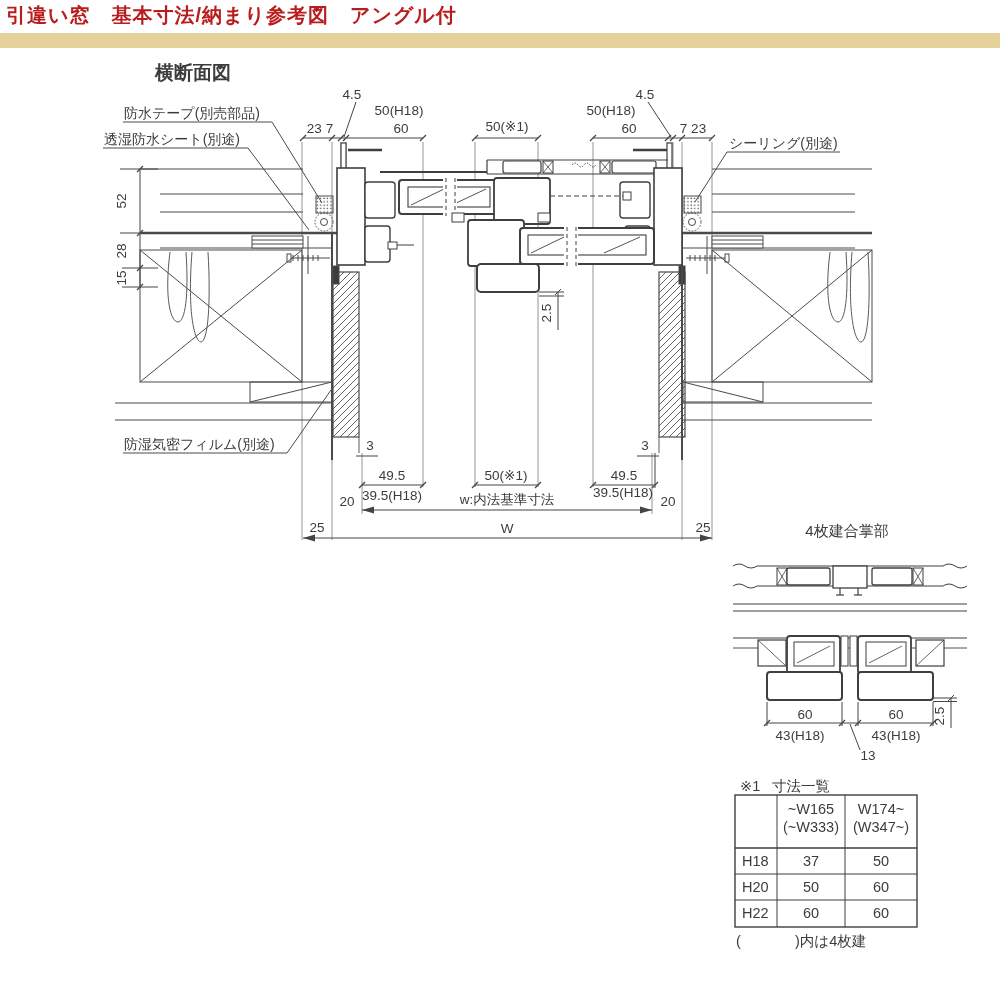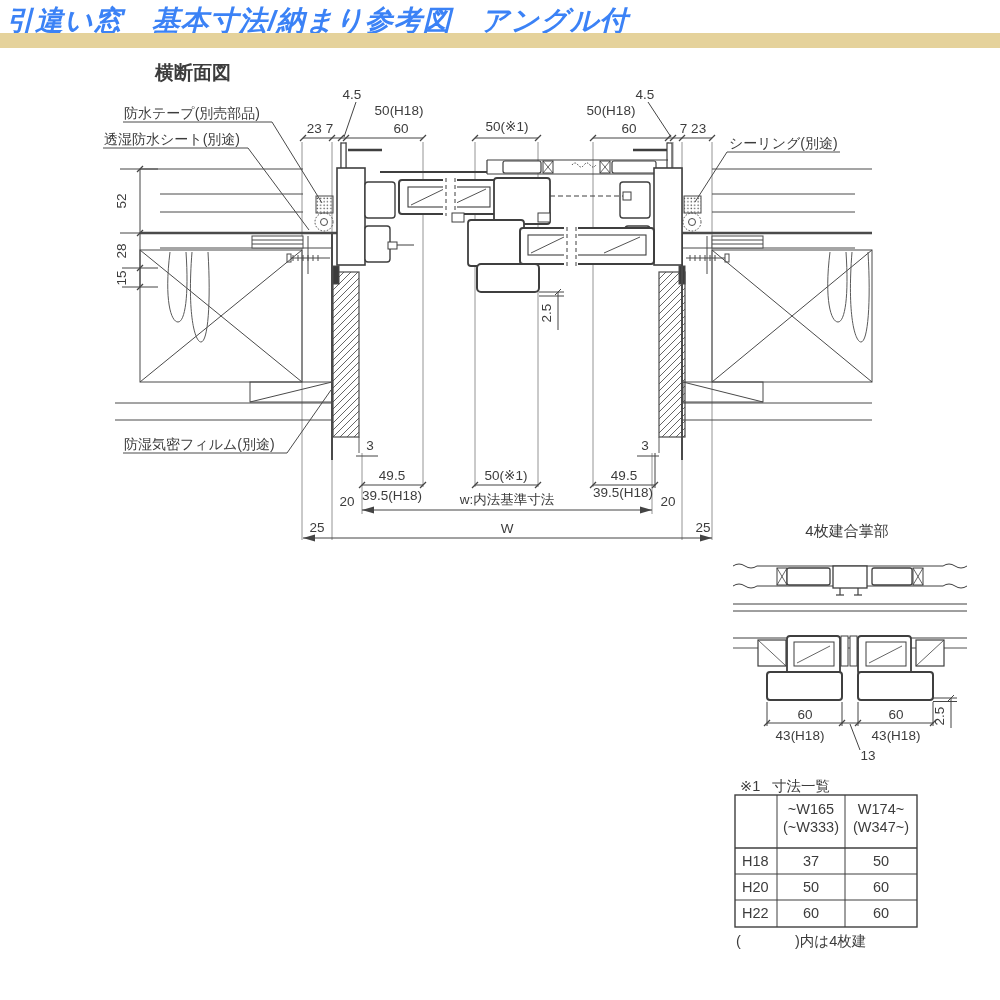--- a/index.html
+++ b/index.html
@@ -1,19 +1,19 @@
 <!DOCTYPE html>
 <html><head>
 <meta charset="utf-8">
 <style>
   html,body{margin:0;padding:0;background:#fff;}
   #page{position:relative;width:1000px;height:1000px;background:#ffffff;overflow:hidden;
         font-family:"Liberation Sans","DejaVu Sans",sans-serif;}
-  #title{position:absolute;left:6px;top:2px;width:990px;font-size:28px;font-weight:bold;
-         color:#3b82f6;letter-spacing:1px;white-space:pre;font-style:italic;}
+  #title{position:absolute;left:6px;top:2px;width:990px;font-size:20px;font-weight:bold;
+         color:#b91c1c;letter-spacing:1px;white-space:pre;}
   #accent{position:absolute;left:0;top:33px;width:1000px;height:15px;}
   svg{position:absolute;left:0;top:0;}
   text{fill:#3c3c3c;}
   .dim{font-size:13.5px;}
   .callout{font-size:14px;}
   .sec{font-size:19px;font-weight:bold;}
   .dtitle{font-size:15px;}
   .tbl{font-size:14.5px;}
 </style>
 </head>

